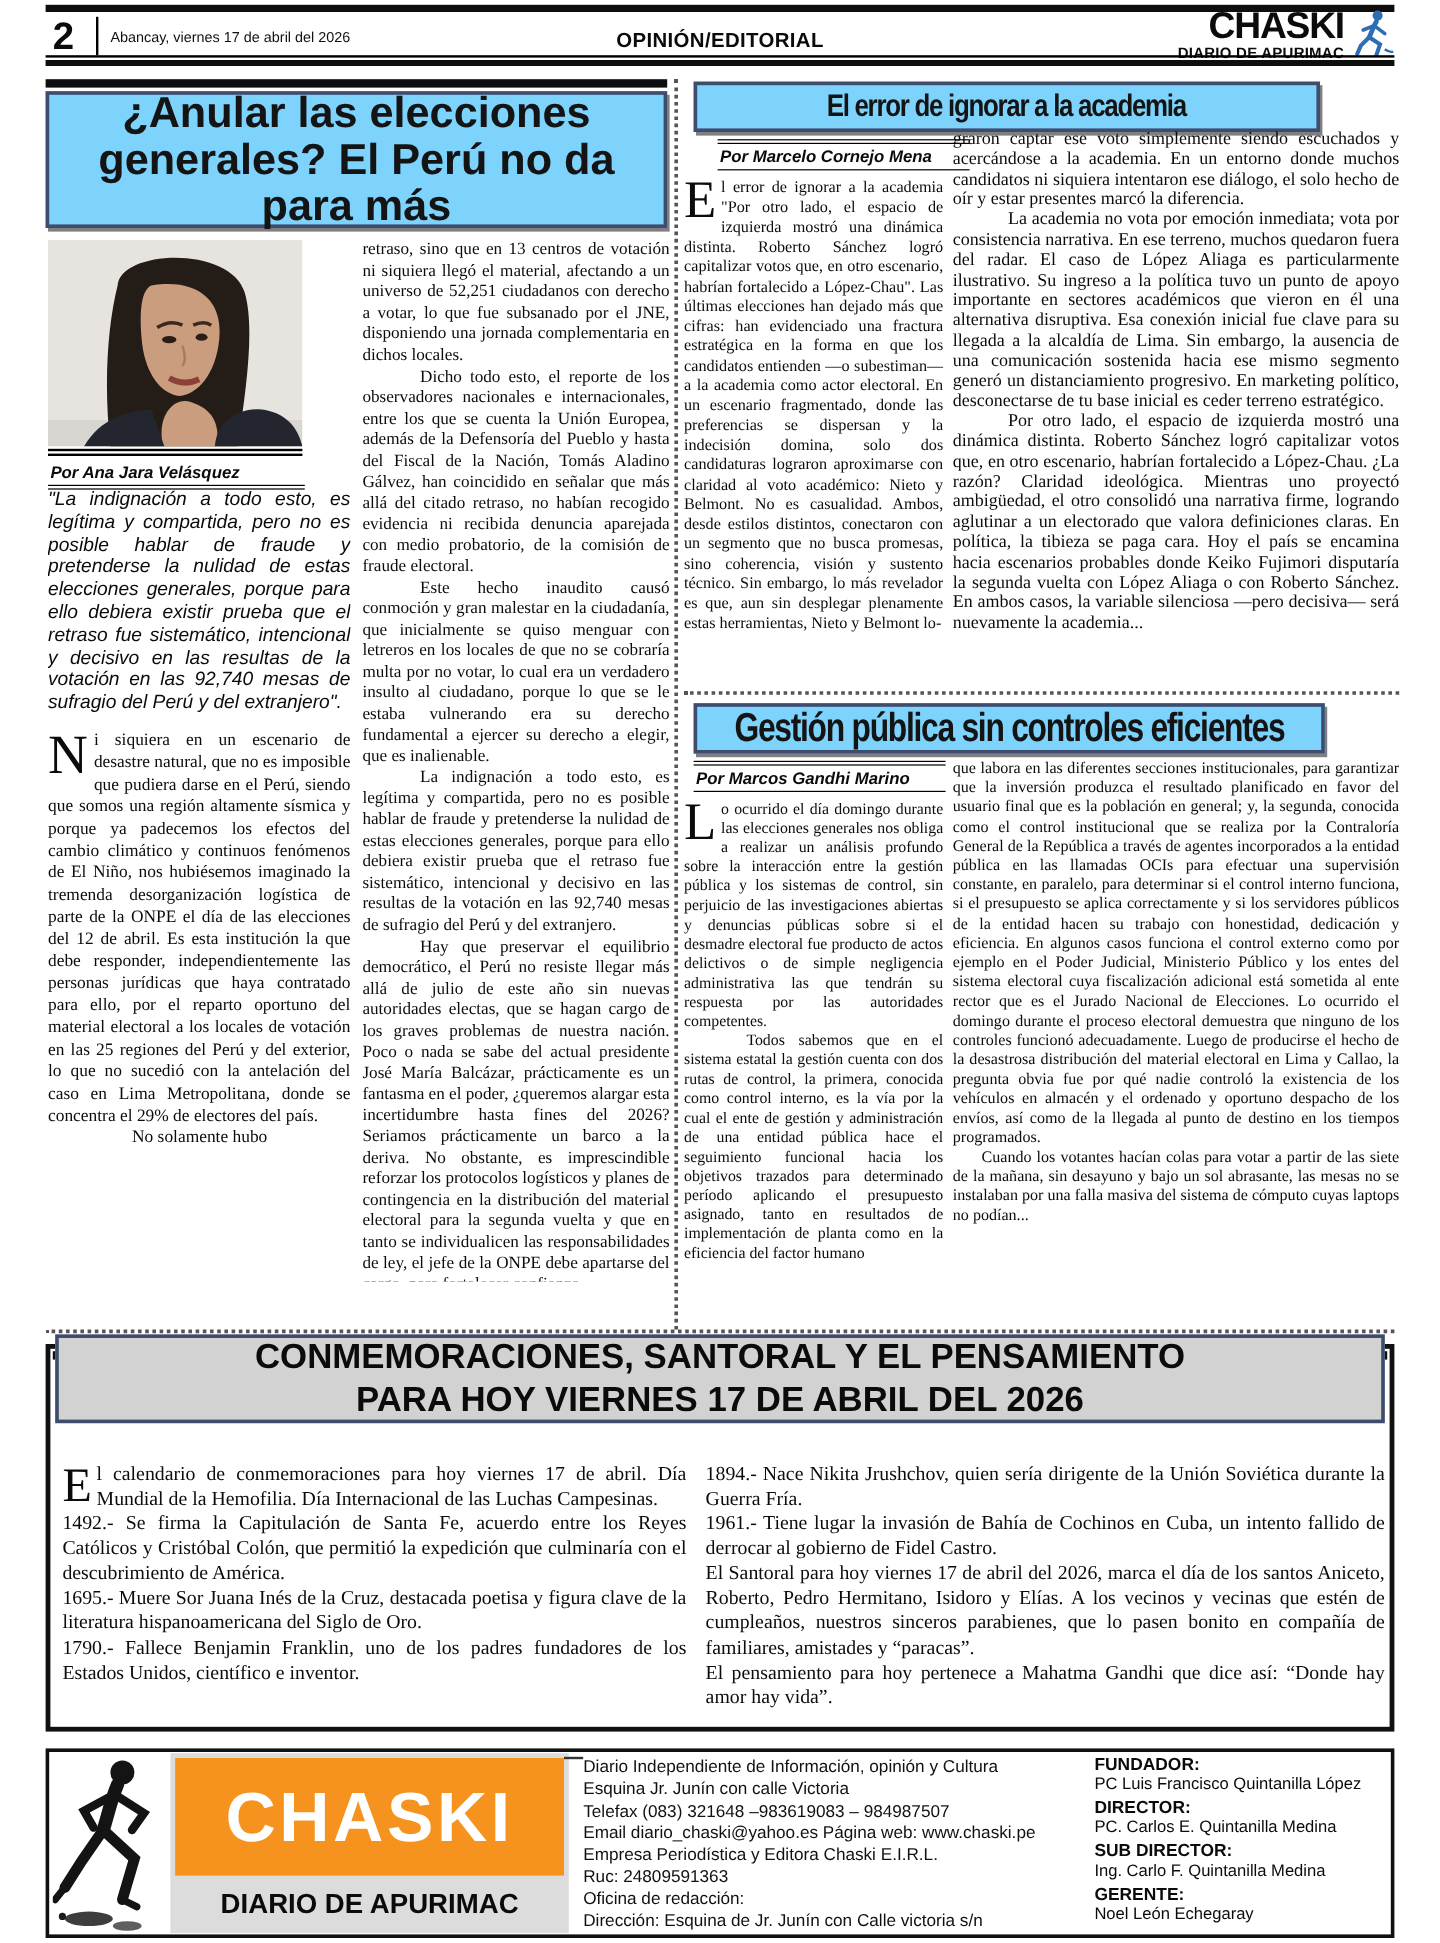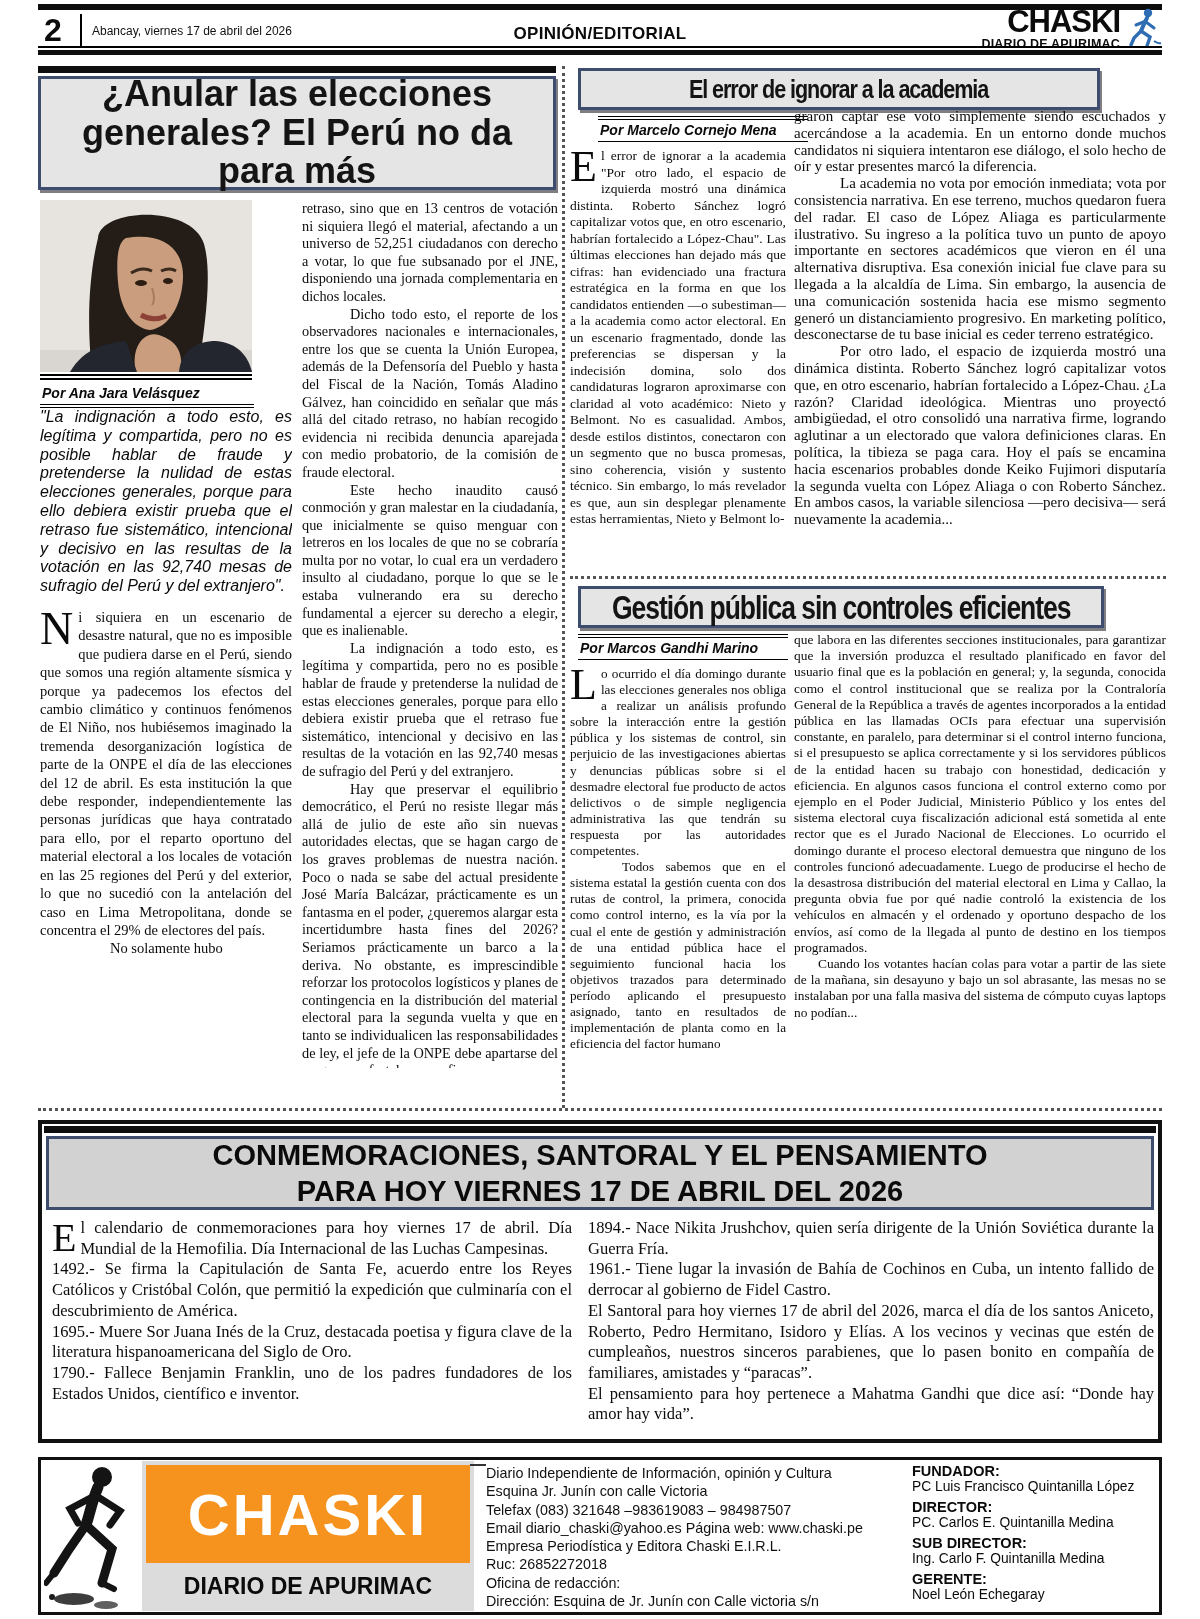--- a/index.html
+++ b/index.html
@@ -10,21 +10,21 @@
   .serif{font-family:"Liberation Serif",serif;}
   .just{text-align:justify;}
   .bar{background:#0e0e0e;}
   
   .pagenum{font-size:32px;font-weight:bold;}
   .dateline{font-size:12px;color:#111;}
   .section-title{font-size:17px;font-weight:bold;letter-spacing:.3px;text-align:center;width:100%;}
   .masthead-word{font-size:31px;font-weight:bold;letter-spacing:-1px;line-height:30px;text-align:right;}
   .masthead-sub{font-size:12.5px;font-weight:bold;text-align:right;letter-spacing:.2px;}
   
-  .tbox{background:#e5e5e5;border:3px solid #3e4d6d;box-sizing:border-box;
+  .tbox{background:#7dd3fc;border:3px solid #3e4d6d;box-sizing:border-box;
         display:flex;align-items:center;justify-content:center;text-align:center;
         font-family:"Liberation Sans",sans-serif;font-weight:bold;color:#141414;
         box-shadow:2px 3px 0 rgba(20,20,30,.55);}
   .tbox-left{font-size:36px;line-height:1.08;}
   .tbox-one{white-space:nowrap;letter-spacing:-1px;}
   
   .byline{font-family:"Liberation Sans",sans-serif;font-style:italic;font-weight:bold;
           font-size:14px;padding:2px 0 3px 2px;}
   .rule-top-double{border-top:4px double #000;}
   .rule-bot-double{border-bottom:4px double #000;}
@@ -154,21 +154,21 @@
   </div>
 
   <div class="abs btxt just serif" style="left:794px;top:632px;width:372px;height:446px;font-size:13.4px;line-height:16.2px;">
     <p>que labora en las diferentes secciones institucionales, para garantizar que la inversión produzca el resultado planificado en favor del usuario final que es la población en general; y, la segunda, conocida como el control institucional que se realiza por la Contraloría General de la República a través de agentes incorporados a la entidad pública en las llamadas OCIs para efectuar una supervisión constante, en paralelo, para determinar si el control interno funciona, si el presupuesto se aplica correctamente y si los servidores públicos de la entidad hacen su trabajo con honestidad, dedicación y eficiencia.   En algunos casos funciona el control externo como por ejemplo en el Poder Judicial, Ministerio Público y los entes del sistema electoral cuya fiscalización adicional está sometida al ente rector que es el Jurado Nacional de Elecciones.   Lo ocurrido el domingo durante el proceso electoral demuestra que ninguno de los controles funcionó adecuadamente. Luego de producirse el hecho de la desastrosa distribución del material electoral en Lima y Callao, la pregunta obvia fue por qué nadie controló la existencia de los vehículos en almacén y el ordenado y oportuno despacho de los envíos, así como de la llegada al punto de destino en los tiempos programados.</p>
     <p style="text-indent:24px;">Cuando los votantes hacían colas para votar a partir de las siete de la mañana, sin desayuno y bajo un sol abrasante, las mesas no se instalaban por una falla masiva del sistema de cómputo cuyas laptops no podían...</p>
   </div>
 
   <div class="abs dotted-h" style="left:38px;top:1108px;width:1124px;"></div>
   <div class="abs cbox" style="left:38px;top:1120px;width:1124px;height:323px;"></div>
   <div class="abs bar" style="left:44px;top:1126px;width:1112px;height:7px;"></div>
-  <div class="abs chdr" style="left:46px;top:1136px;width:1108px;height:74px;">
+  <div class="abs chdr" style="left:46px;top:1112px;width:1108px;height:74px;">
     <div>CONMEMORACIONES, SANTORAL Y EL PENSAMIENTO</div>
     <div>PARA HOY VIERNES 17 DE ABRIL DEL 2026</div>
   </div>
   <div class="abs cbody just serif" style="left:52px;top:1218px;width:520px;height:214px;">
     <p><span class="dc" style="font-size:40px;line-height:36px;">E</span><span>l calendario de conmemoraciones para hoy viernes 17 de abril. Día Mundial de la Hemofilia. Día Internacional de las Luchas Campesinas.</span></p>
     <p>1492.- Se firma la Capitulación de Santa Fe, acuerdo entre los Reyes Católicos y Cristóbal Colón, que permitió la expedición que culminaría con el descubrimiento de América.</p>
     <p>1695.- Muere Sor Juana Inés de la Cruz, destacada poetisa y figura clave de la literatura hispanoamericana del Siglo de Oro.</p>
     <p>1790.- Fallece Benjamin Franklin, uno de los padres fundadores de los Estados Unidos, científico e inventor.</p>
   </div>
   <div class="abs cbody just serif" style="left:588px;top:1218px;width:566px;height:214px;">
@@ -201,21 +201,21 @@
   </div>
   <div class="abs f-sub" style="left:146px;top:1566px;width:324px;">DIARIO DE APURIMAC</div>
 
   <div class="abs" style="left:470px;top:1464px;width:16px;height:2px;background:#333;"></div>
   <div class="abs f-mid" style="left:486px;top:1464px;width:412px;height:147px;overflow:hidden;">
     <div>Diario Independiente de Información, opinión y Cultura</div>
     <div>Esquina  Jr. Junín con calle Victoria</div>
     <div>Telefax (083) 321648 –983619083 – 984987507</div>
     <div>Email diario_chaski@yahoo.es  Página web: www.chaski.pe</div>
     <div>Empresa Periodística y Editora Chaski E.I.R.L.</div>
-    <div>Ruc: 26852272018</div>
+    <div>Ruc: 24809591363</div>
     <div>Oficina de redacción:</div>
     <div>Dirección: Esquina de Jr. Junín con Calle victoria  s/n</div>
   </div>
 
   <div class="abs" style="left:912px;top:1464px;width:248px;height:147px;overflow:hidden;">
     <div class="f-role">FUNDADOR:</div>
     <div class="f-name">PC Luis Francisco Quintanilla López</div>
     <div class="f-role">DIRECTOR:</div>
     <div class="f-name">PC. Carlos E. Quintanilla Medina</div>
     <div class="f-role">SUB DIRECTOR:</div>

